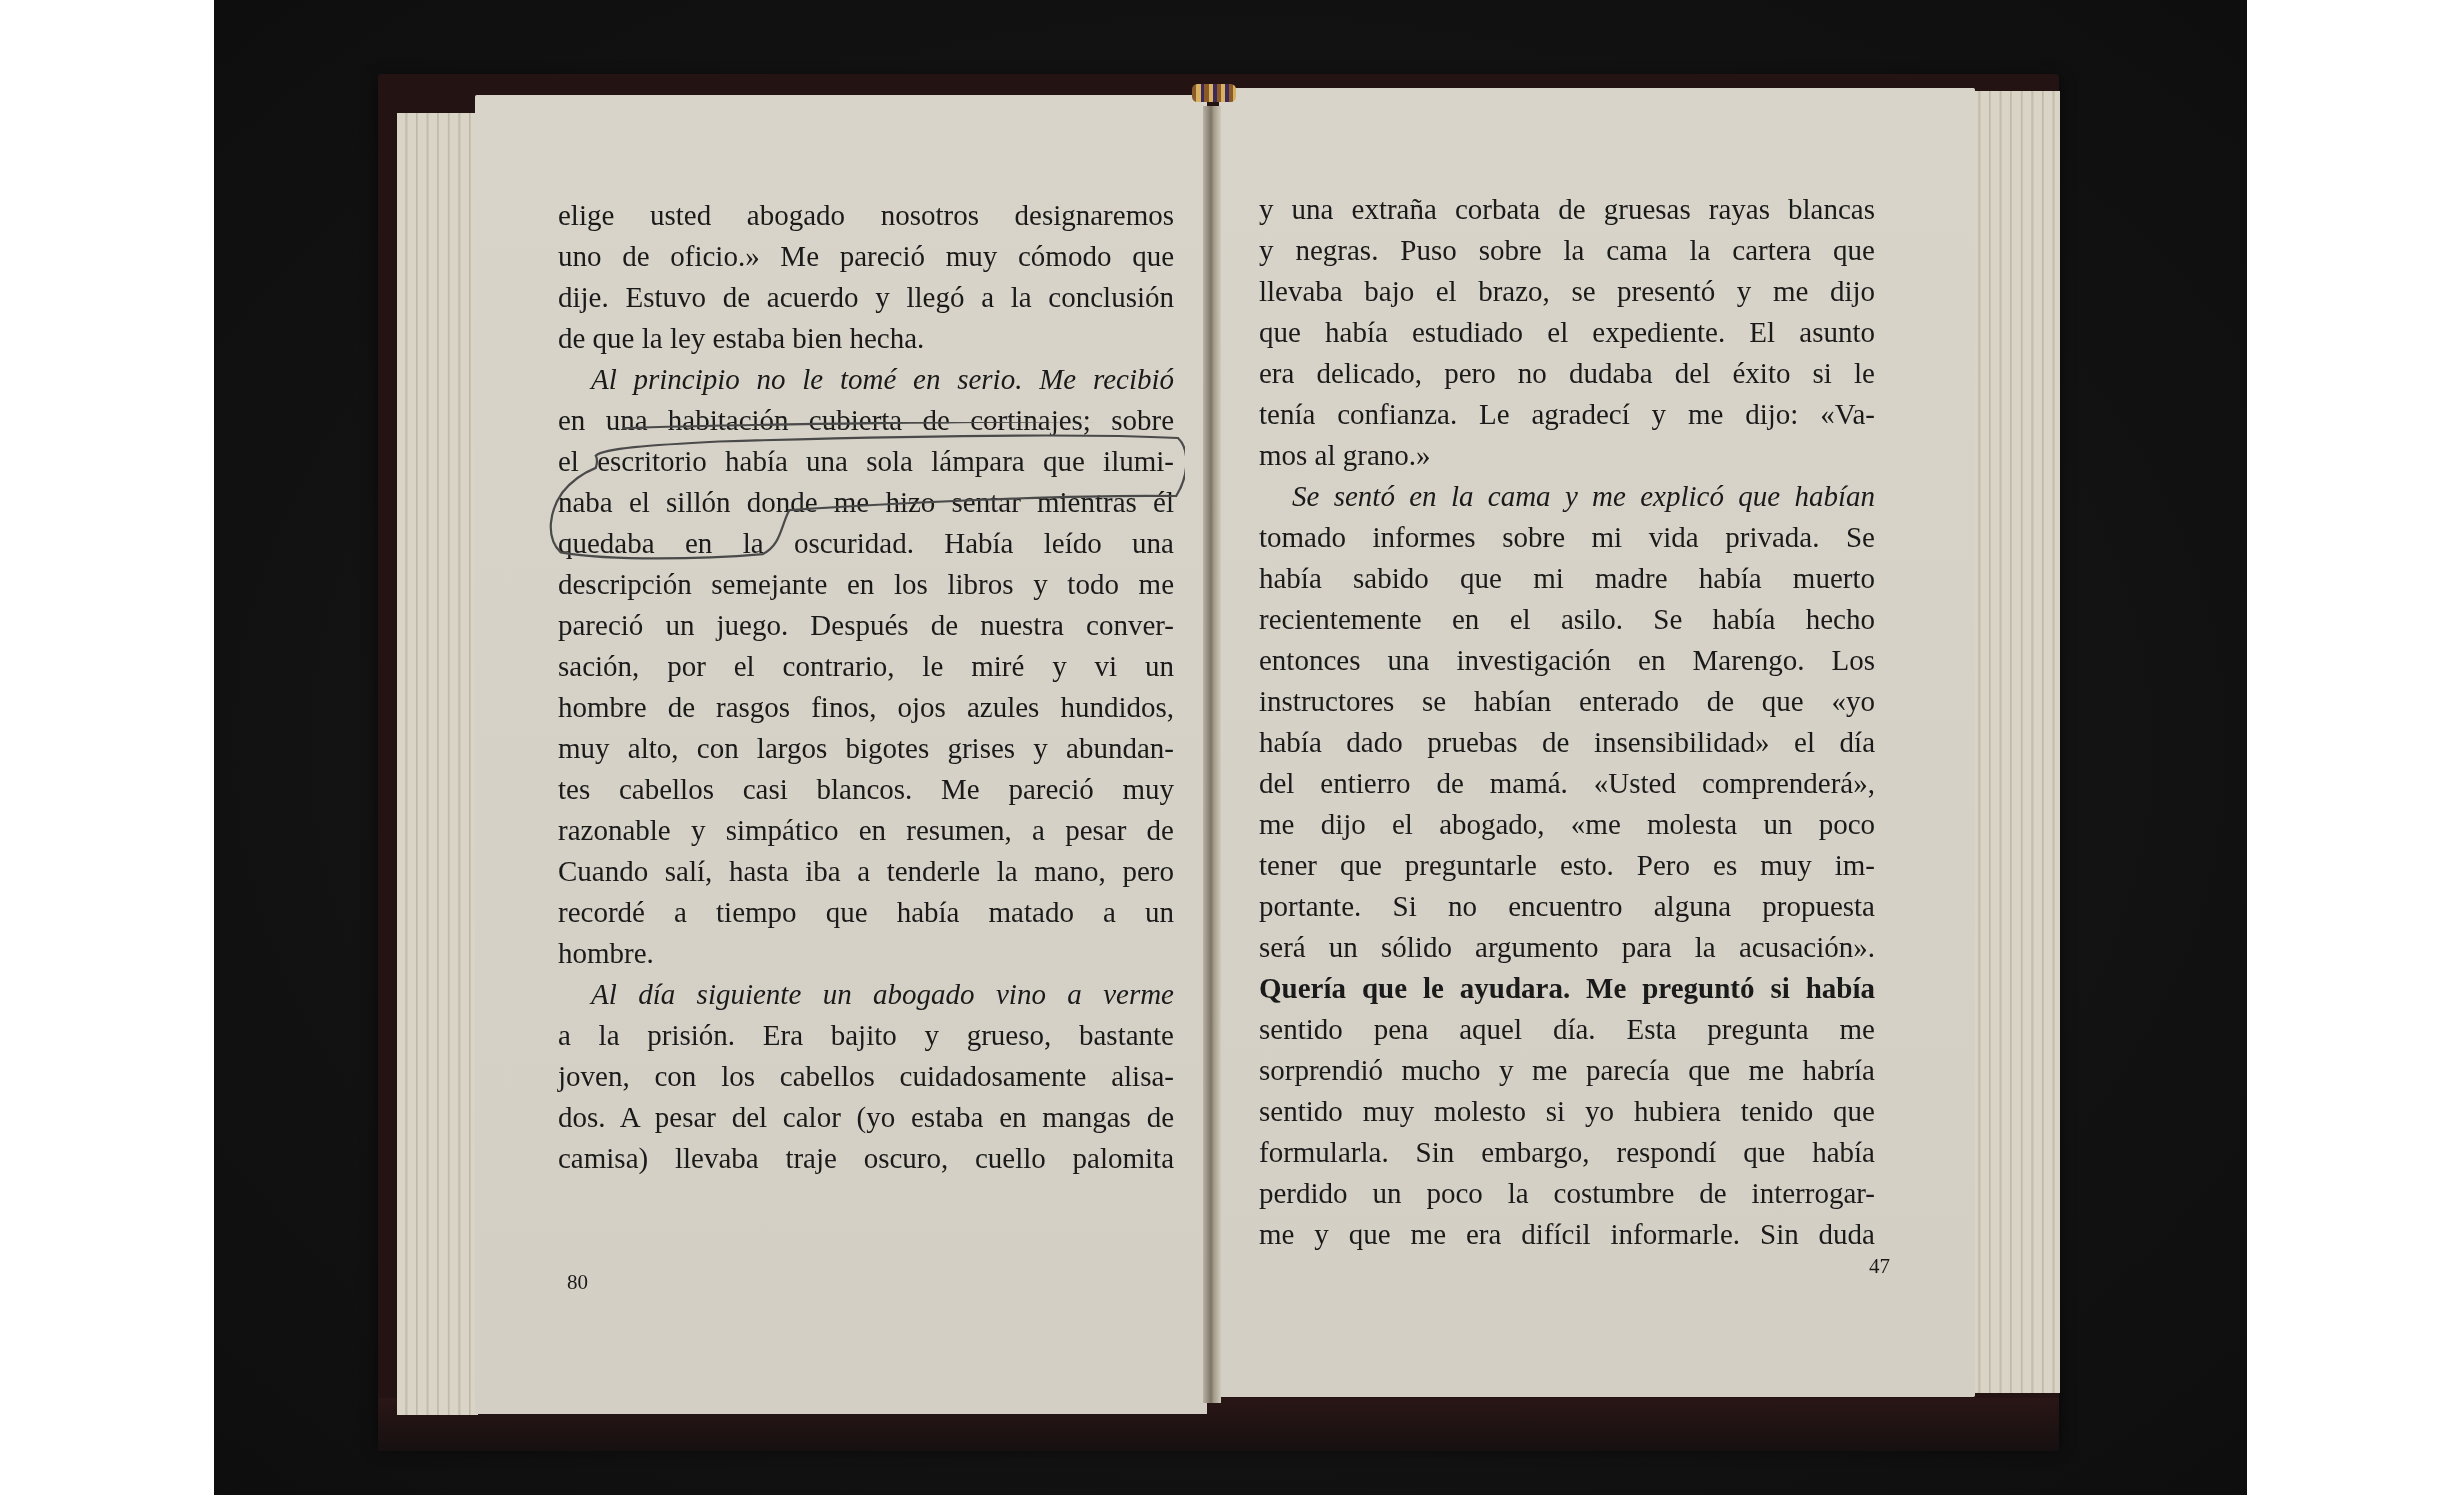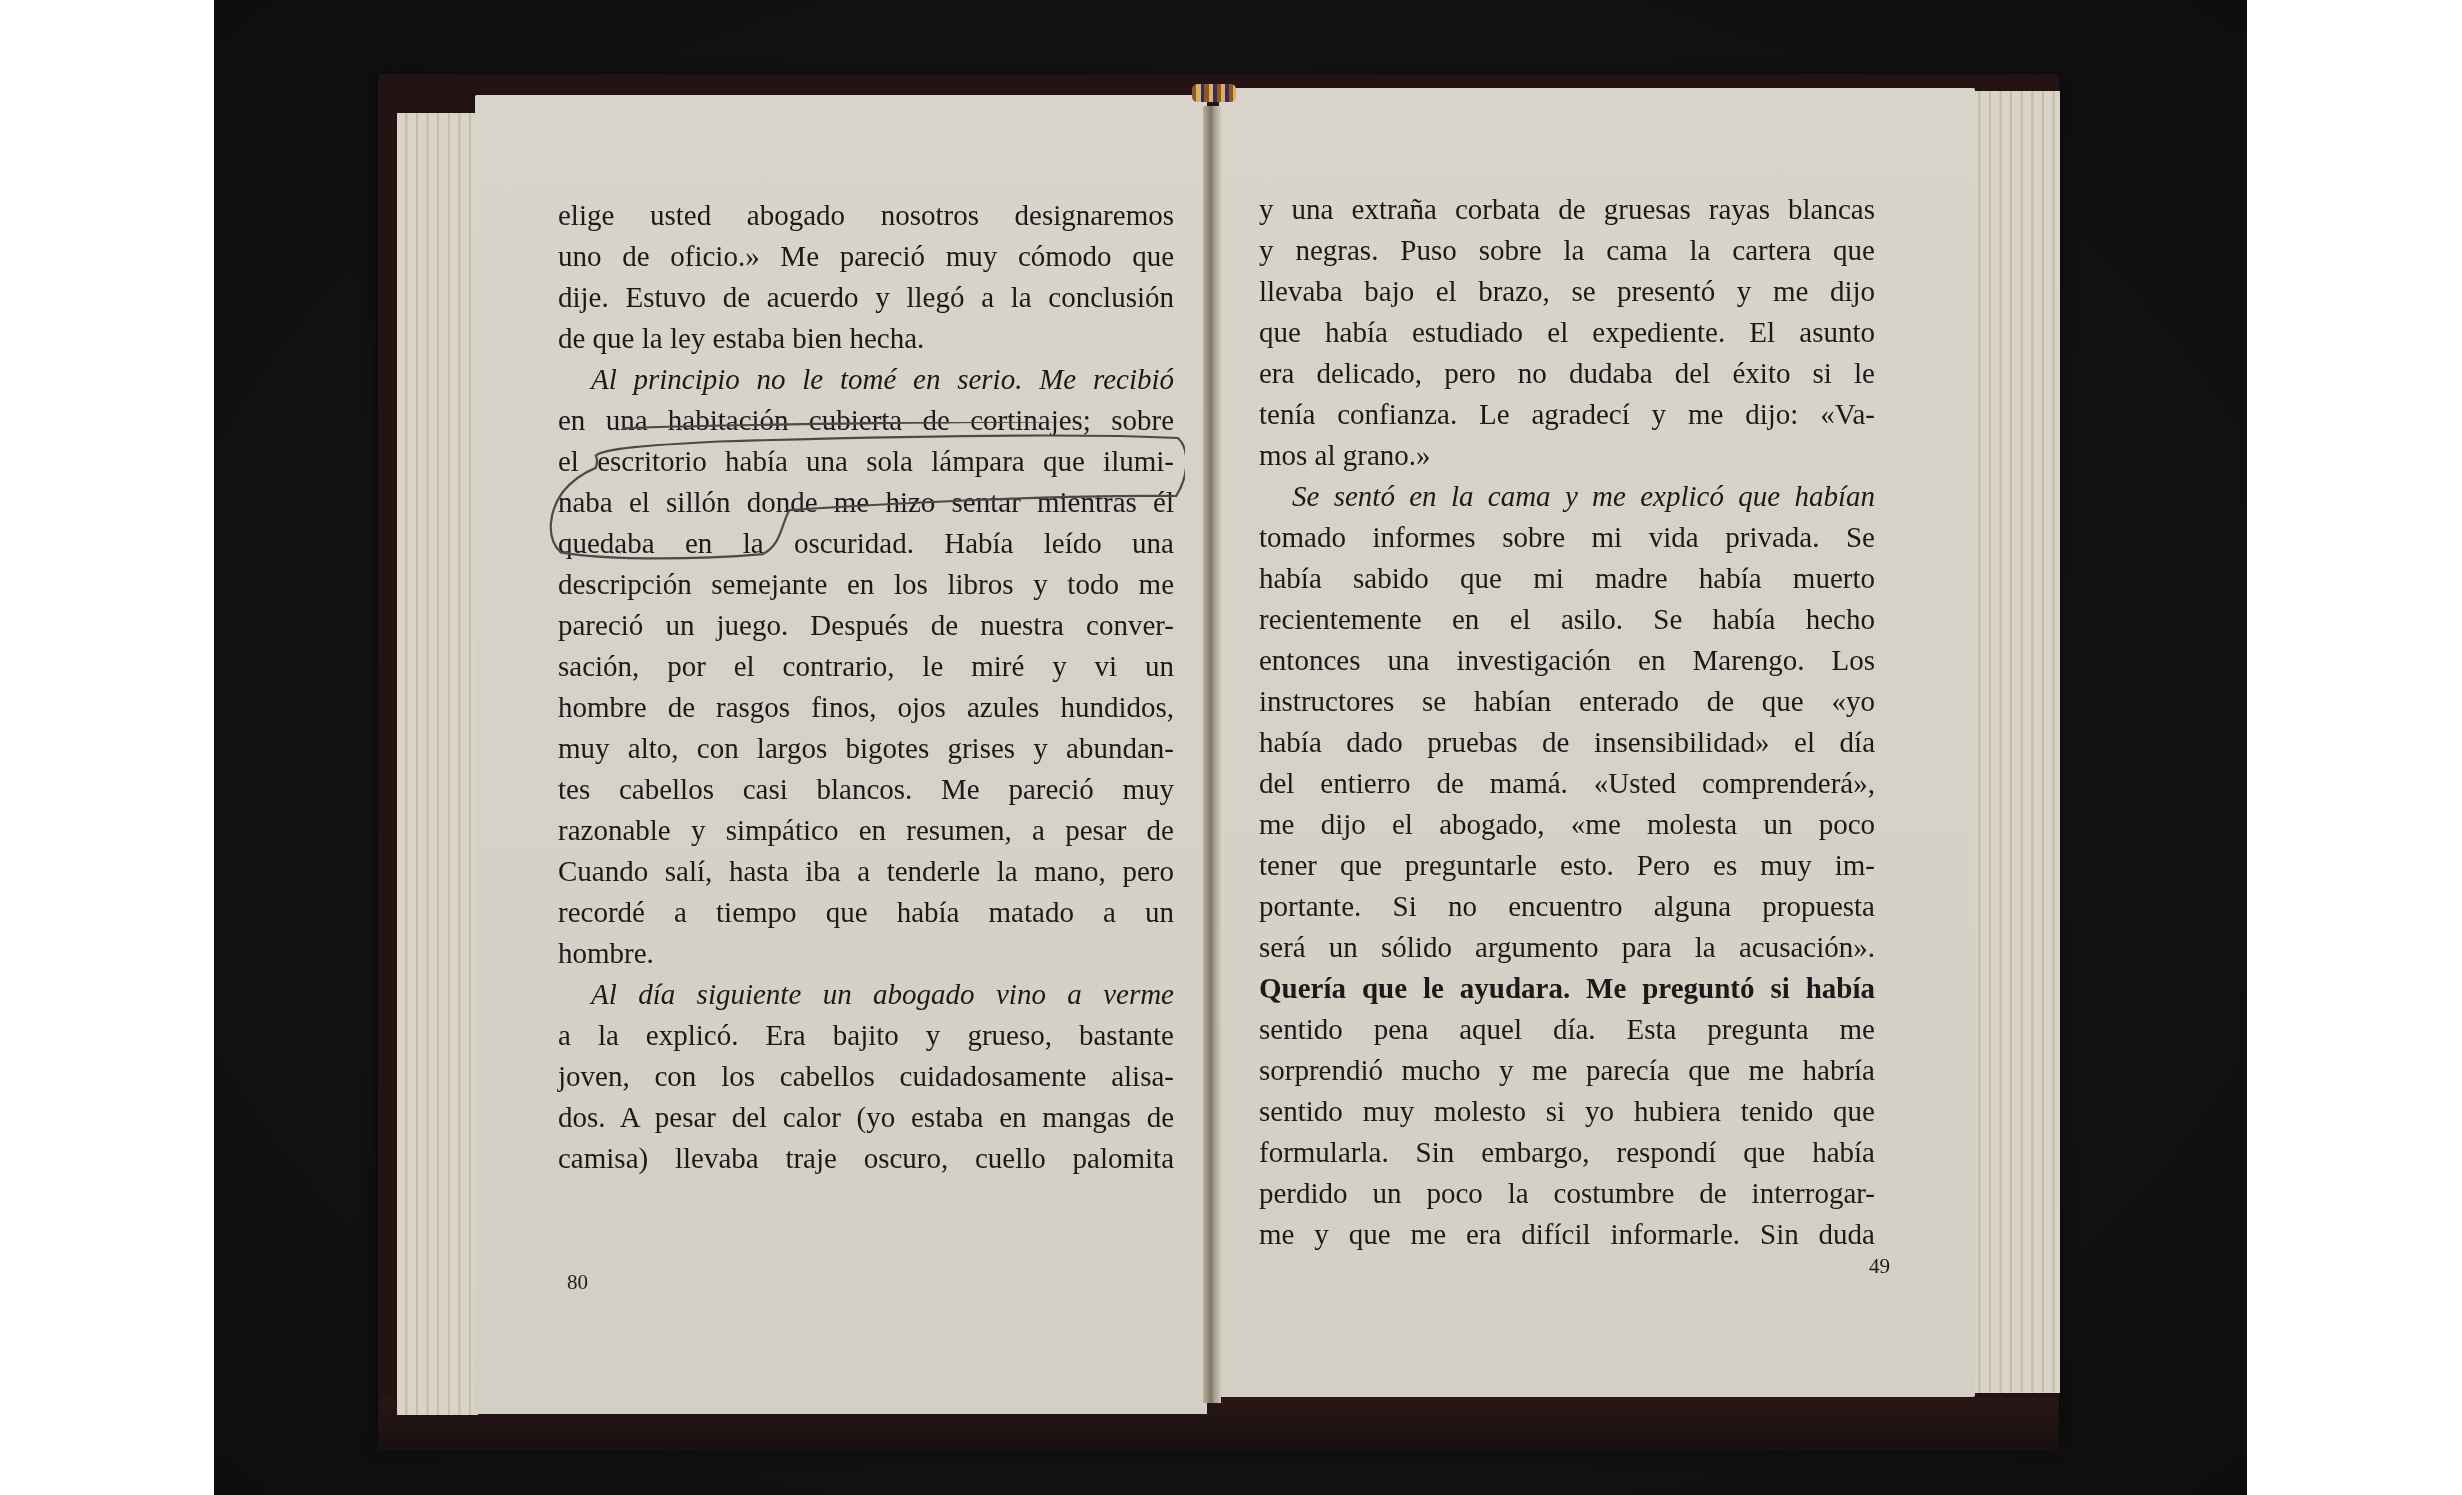--- a/index.html
+++ b/index.html
@@ -93,21 +93,21 @@
     <span class="line" style="white-space: nowrap;"><span>pareció un juego. Después de nuestra conver-</span></span>
     <span class="line" style="white-space: nowrap;"><span>sación, por el contrario, le miré y vi un</span></span>
     <span class="line" style="white-space: nowrap;"><span>hombre de rasgos finos, ojos azules hundidos,</span></span>
     <span class="line" style="white-space: nowrap;"><span>muy alto, con largos bigotes grises y abundan-</span></span>
     <span class="line" style="white-space: nowrap;"><span>tes cabellos casi blancos. Me pareció muy</span></span>
     <span class="line" style="white-space: nowrap;"><span>razonable y simpático en resumen, a pesar de</span></span>
     <span class="line" style="white-space: nowrap;"><span>Cuando salí, hasta iba a tenderle la mano, pero</span></span>
     <span class="line" style="white-space: nowrap;"><span>recordé a tiempo que había matado a un</span></span>
     <span class="line last">hombre.</span>
     <span class="line indent" style="white-space: nowrap;"><span>Al día siguiente un abogado vino a verme</span></span>
-    <span class="line" style="white-space: nowrap;"><span>a la explicó. Era bajito y grueso, bastante</span></span>
+    <span class="line" style="white-space: nowrap;"><span>a la prisión. Era bajito y grueso, bastante</span></span>
     <span class="line" style="white-space: nowrap;"><span>joven, con los cabellos cuidadosamente alisa-</span></span>
     <span class="line" style="white-space: nowrap;"><span>dos. A pesar del calor (yo estaba en mangas de</span></span>
     <span class="line" style="white-space: nowrap;"><span>camisa) llevaba traje oscuro, cuello palomita</span></span>
   </div>
 <div class="text-block text-right" id="right-text">
     <span class="line" style="white-space: nowrap;"><span>y una extraña corbata de gruesas rayas blancas</span></span>
     <span class="line" style="white-space: nowrap;"><span>y negras. Puso sobre la cama la cartera que</span></span>
     <span class="line" style="white-space: nowrap;"><span>llevaba bajo el brazo, se presentó y me dijo</span></span>
     <span class="line" style="white-space: nowrap;"><span>que había estudiado el expediente. El asunto</span></span>
     <span class="line" style="white-space: nowrap;"><span>era delicado, pero no dudaba del éxito si le</span></span>
@@ -137,14 +137,14 @@
 <svg class="annotation" viewBox="0 0 730 160" xmlns="http://www.w3.org/2000/svg">
 
   <path d="M 90 7 C 200 3, 400 0, 720 -2" stroke="#4a4a4a" stroke-width="2.5" fill="none"></path>
 
   <path d="M 60 38 C 70 30, 120 26, 200 22 C 400 16, 600 12, 722 18 C 735 30, 735 60, 720 84
            C 600 82, 400 92, 280 100 C 270 120, 270 140, 250 150 C 180 156, 80 158, 20 148
            C 2 130, 8 100, 22 80 C 30 70, 40 60, 60 52 C 62 46, 62 42, 60 38 Z" stroke="#4a4a4a" stroke-width="2.5" fill="none"></path>
 </svg>
 
 <div class="page-num pn-left">80</div>
-<div class="page-num pn-right">49</div>
+<div class="page-num pn-right">47</div>
 
 
 </body></html>

